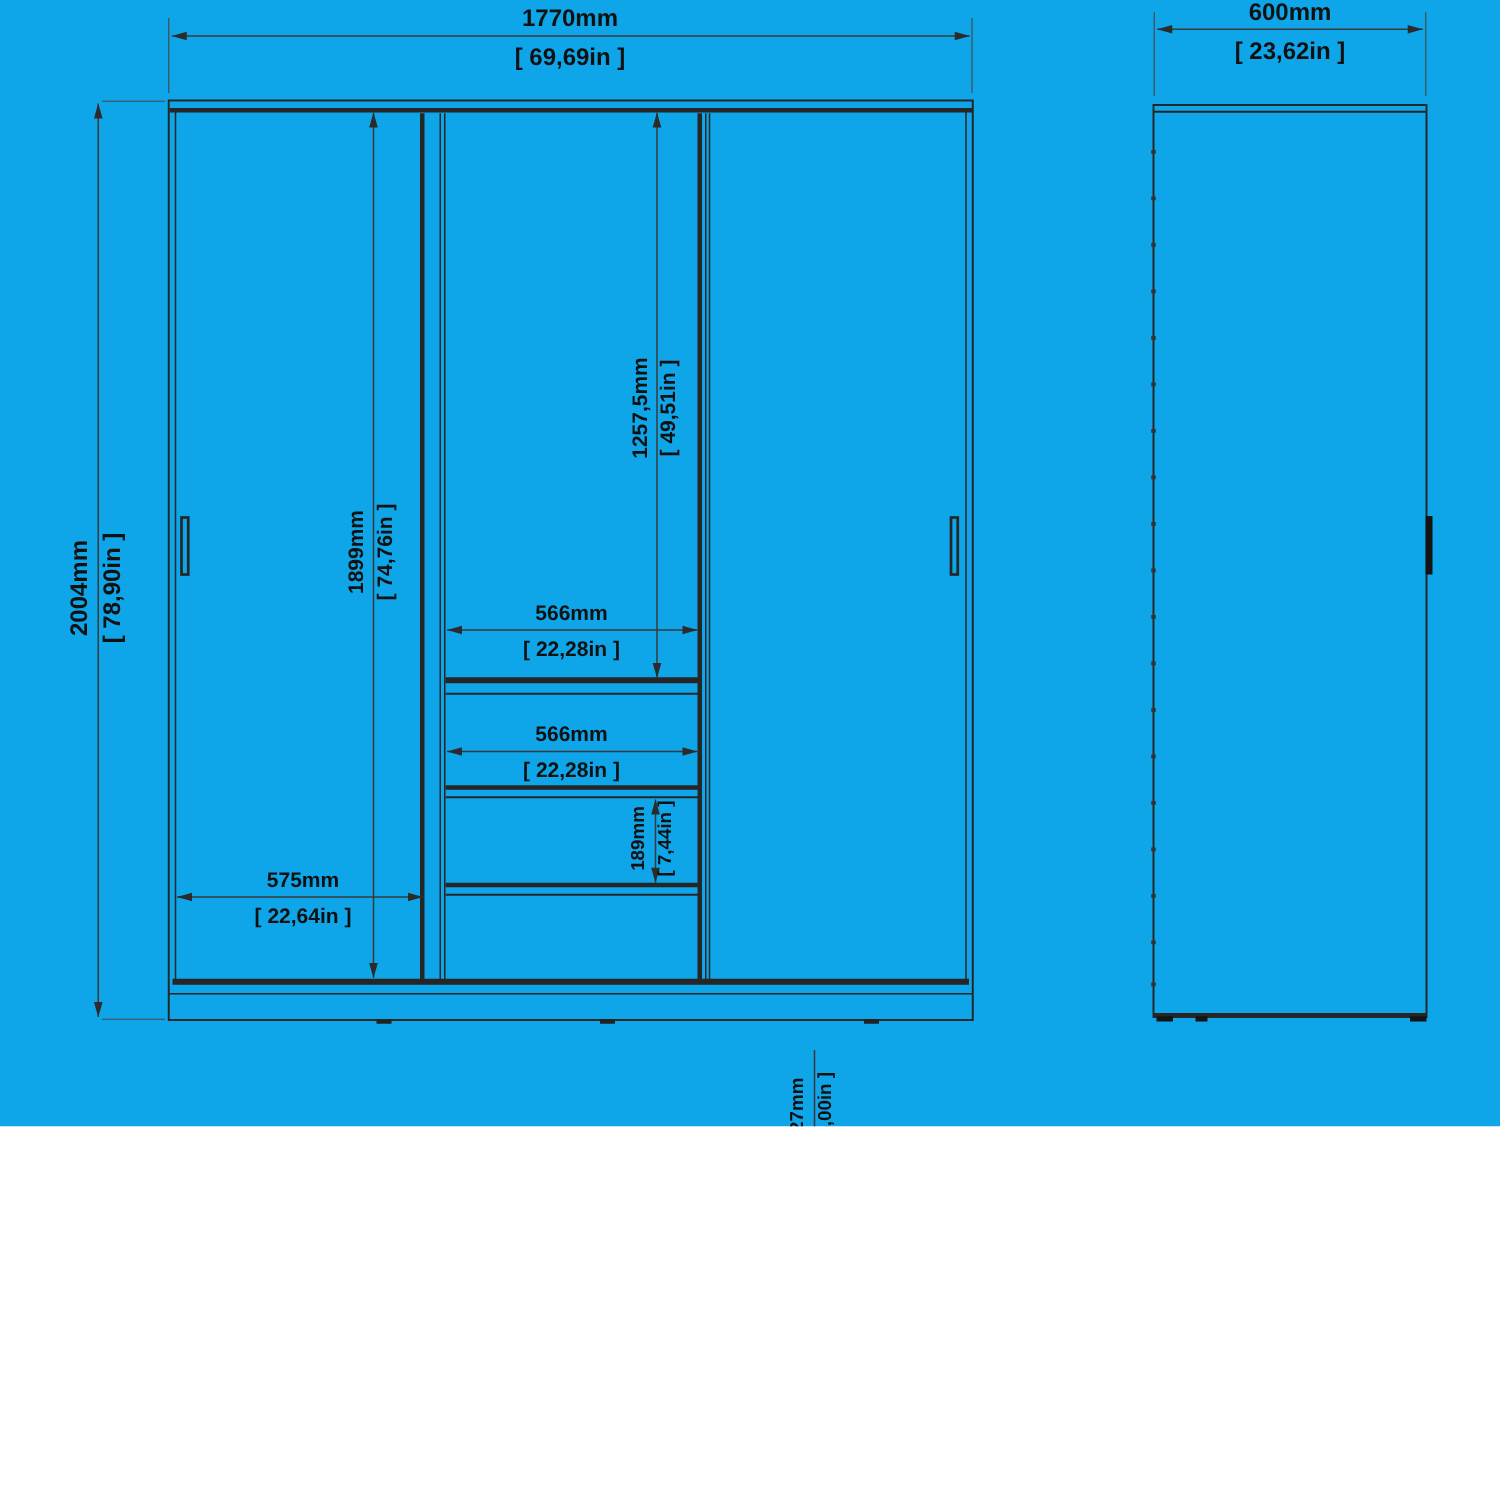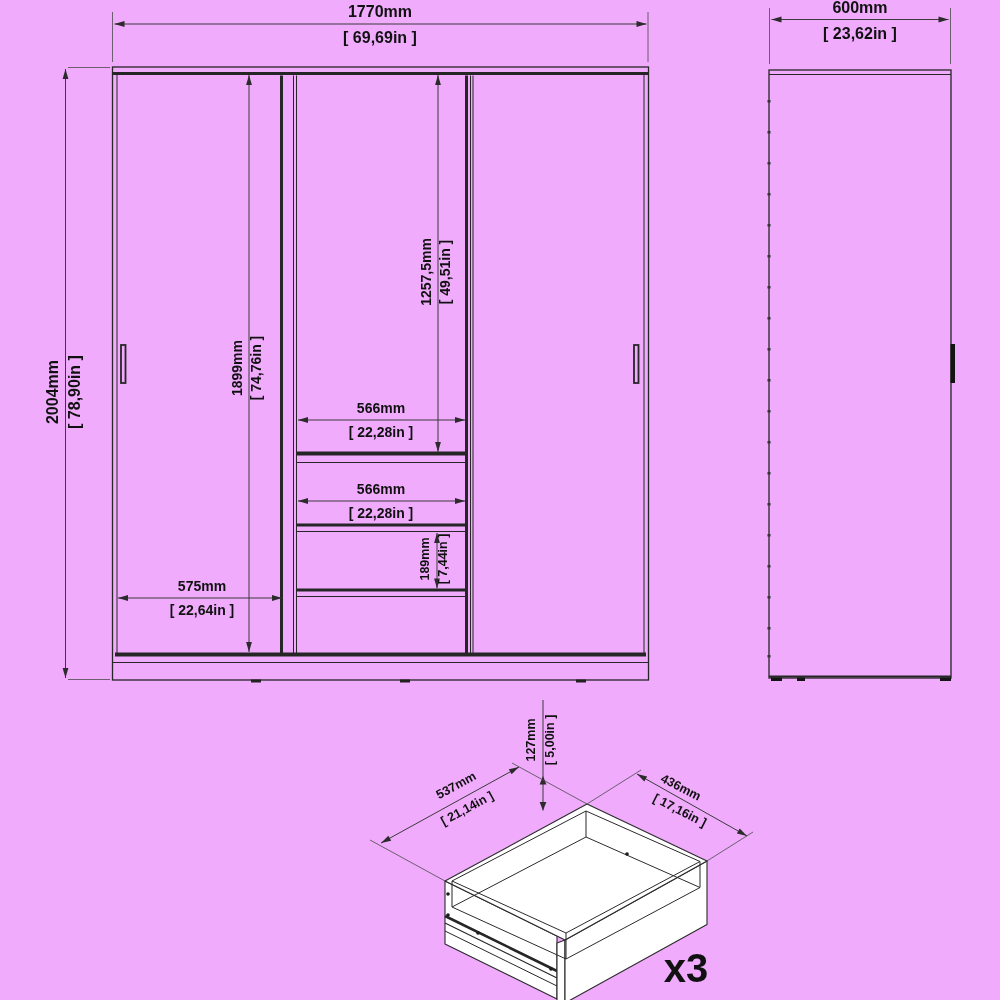--- a/index.html
+++ b/index.html
@@ -1,16 +1,16 @@
 <!DOCTYPE html>
 <html><head>
 <meta charset="utf-8">
 <style>
   html,body{margin:0;padding:0;background:#ffffff;}
-  .canvas{position:relative;width:1000px;height:1000px;background:#f0abfc;overflow:hidden;}
+  .canvas{position:relative;width:1000px;height:751px;background:#0ea5e9;overflow:hidden;}
   svg{display:block;}
   .struct{stroke:#262626;fill:none;}
   .face{stroke:#2b2b2b;fill:#ffffff;stroke-width:1.1;stroke-linejoin:round;}
   .dimline{stroke:#3a3a3a;stroke-width:1;fill:none;}
   .extline{stroke:#4a4a4a;stroke-width:0.8;fill:none;}
   .arrowfill{fill:#2b2b2b;stroke:none;}
   text{font-family:"Liberation Sans","DejaVu Sans",sans-serif;font-weight:bold;fill:#111111;}
   .dim-lg{font-size:16px;}
   .dim-md{font-size:14px;}
   .dim-sm{font-size:12.5px;}

